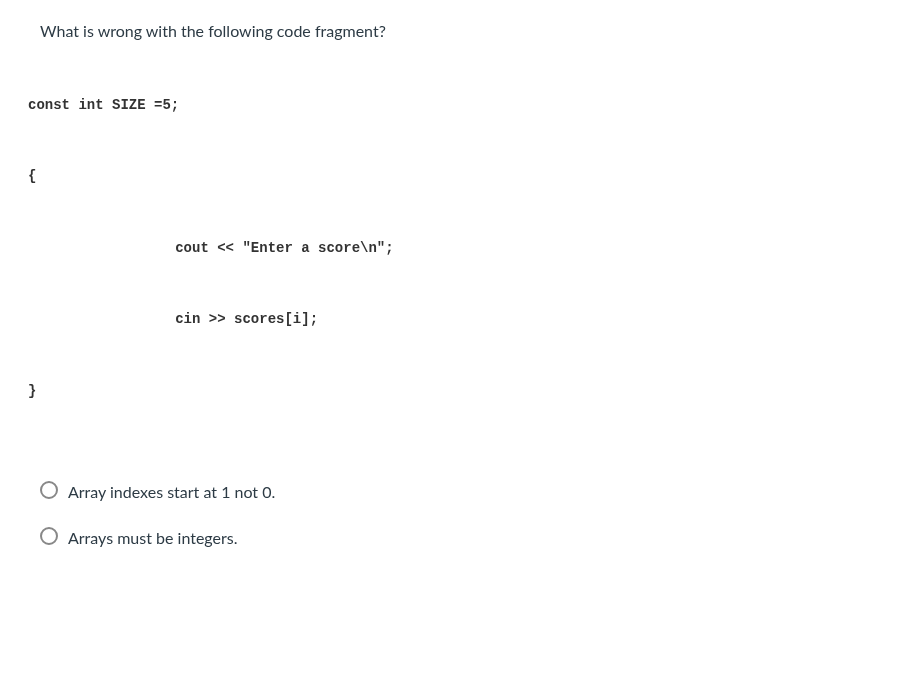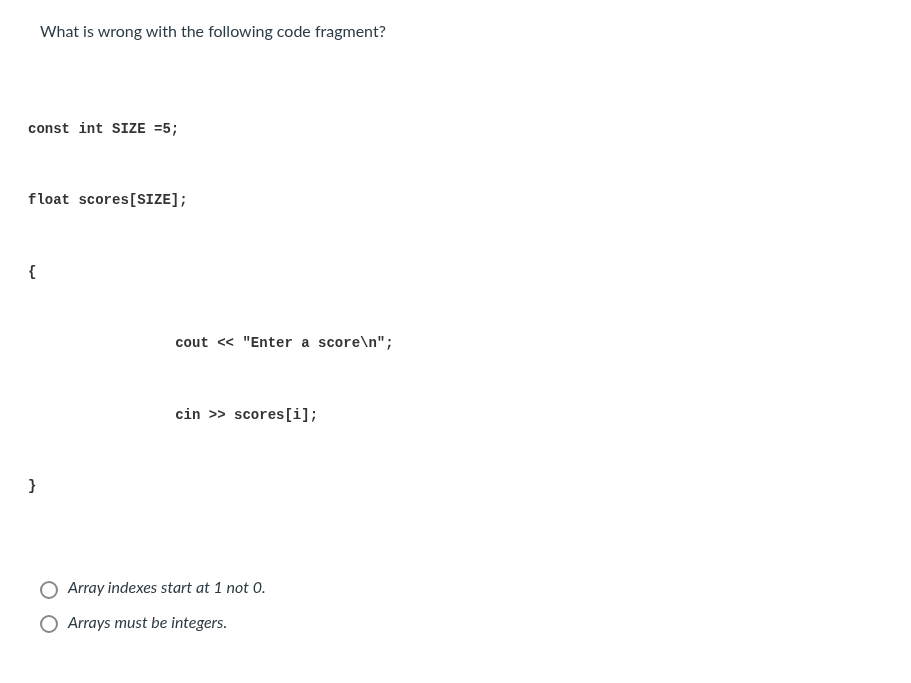--- a/index.html
+++ b/index.html
@@ -16,21 +16,21 @@
       font-size: 16px;
       line-height: 1.4;
     }
     
     .question-block {
       margin-bottom: 40px;
     }
     
     .question-text {
       font-size: 16px;
-      margin-bottom: 28px;
+      margin-bottom: 4px;
       margin-left: 12px;
     }
     
     .code-block {
       font-family: 'Courier New', Courier, monospace;
       font-size: 14px;
       color: #333;
       margin-left: 0;
       margin-bottom: 30px;
       white-space: pre;
@@ -45,24 +45,23 @@
     .code-indent {
       padding-left: 80px;
     }
     
     .options {
       margin-left: 12px;
     }
     
     .option {
       display: flex;
-      align-items: flex-end;
-      margin-bottom: 12px;
+      align-items: flex-start;
+      margin-bottom: 24px;
       cursor: pointer;
-      font-style: italic;
     }
     
     .radio-circle {
       width: 18px;
       height: 18px;
       border: 2px solid #888;
       border-radius: 50%;
       margin-right: 10px;
       flex-shrink: 0;
       background: #fff;
@@ -74,21 +73,20 @@
     }
   </style>
 </head>
 <body>
 
 <div class="question-block">
   <div class="question-text">What is wrong with the following code fragment?</div>
 
   <div class="code-block">
     <span class="code-line">const int SIZE =5;</span>
-    <span class="code-line">float scores[SIZE];</span>
     <span class="code-line">{</span>
     <span class="code-line code-indent">        cout &lt;&lt; "Enter a score\n";</span>
     <span class="code-line code-indent">        cin &gt;&gt; scores[i];</span>
     <span class="code-line">}</span>
   </div>
 
   <div class="options">
     <div class="option">
       <span class="radio-circle"></span>
       <span class="option-label">Array indexes start at 1 not 0.</span>

